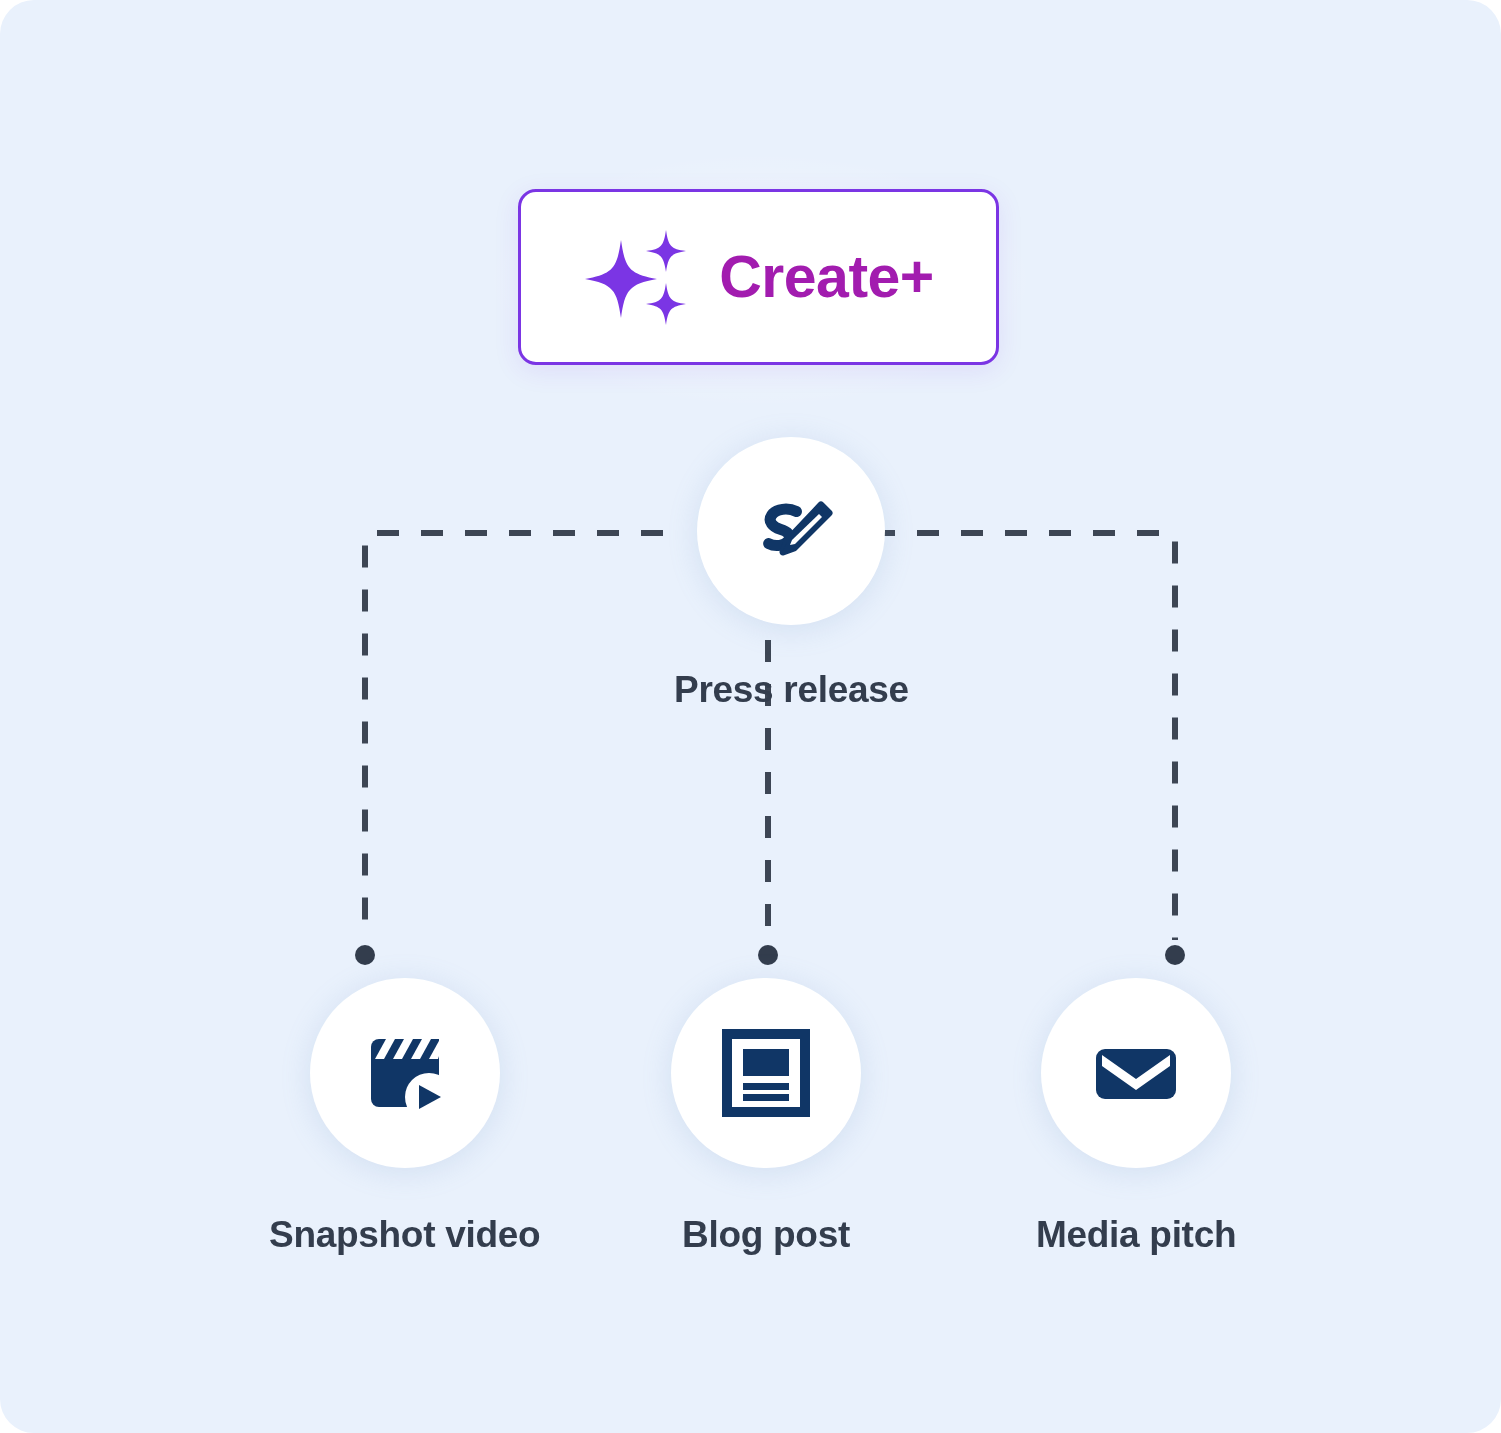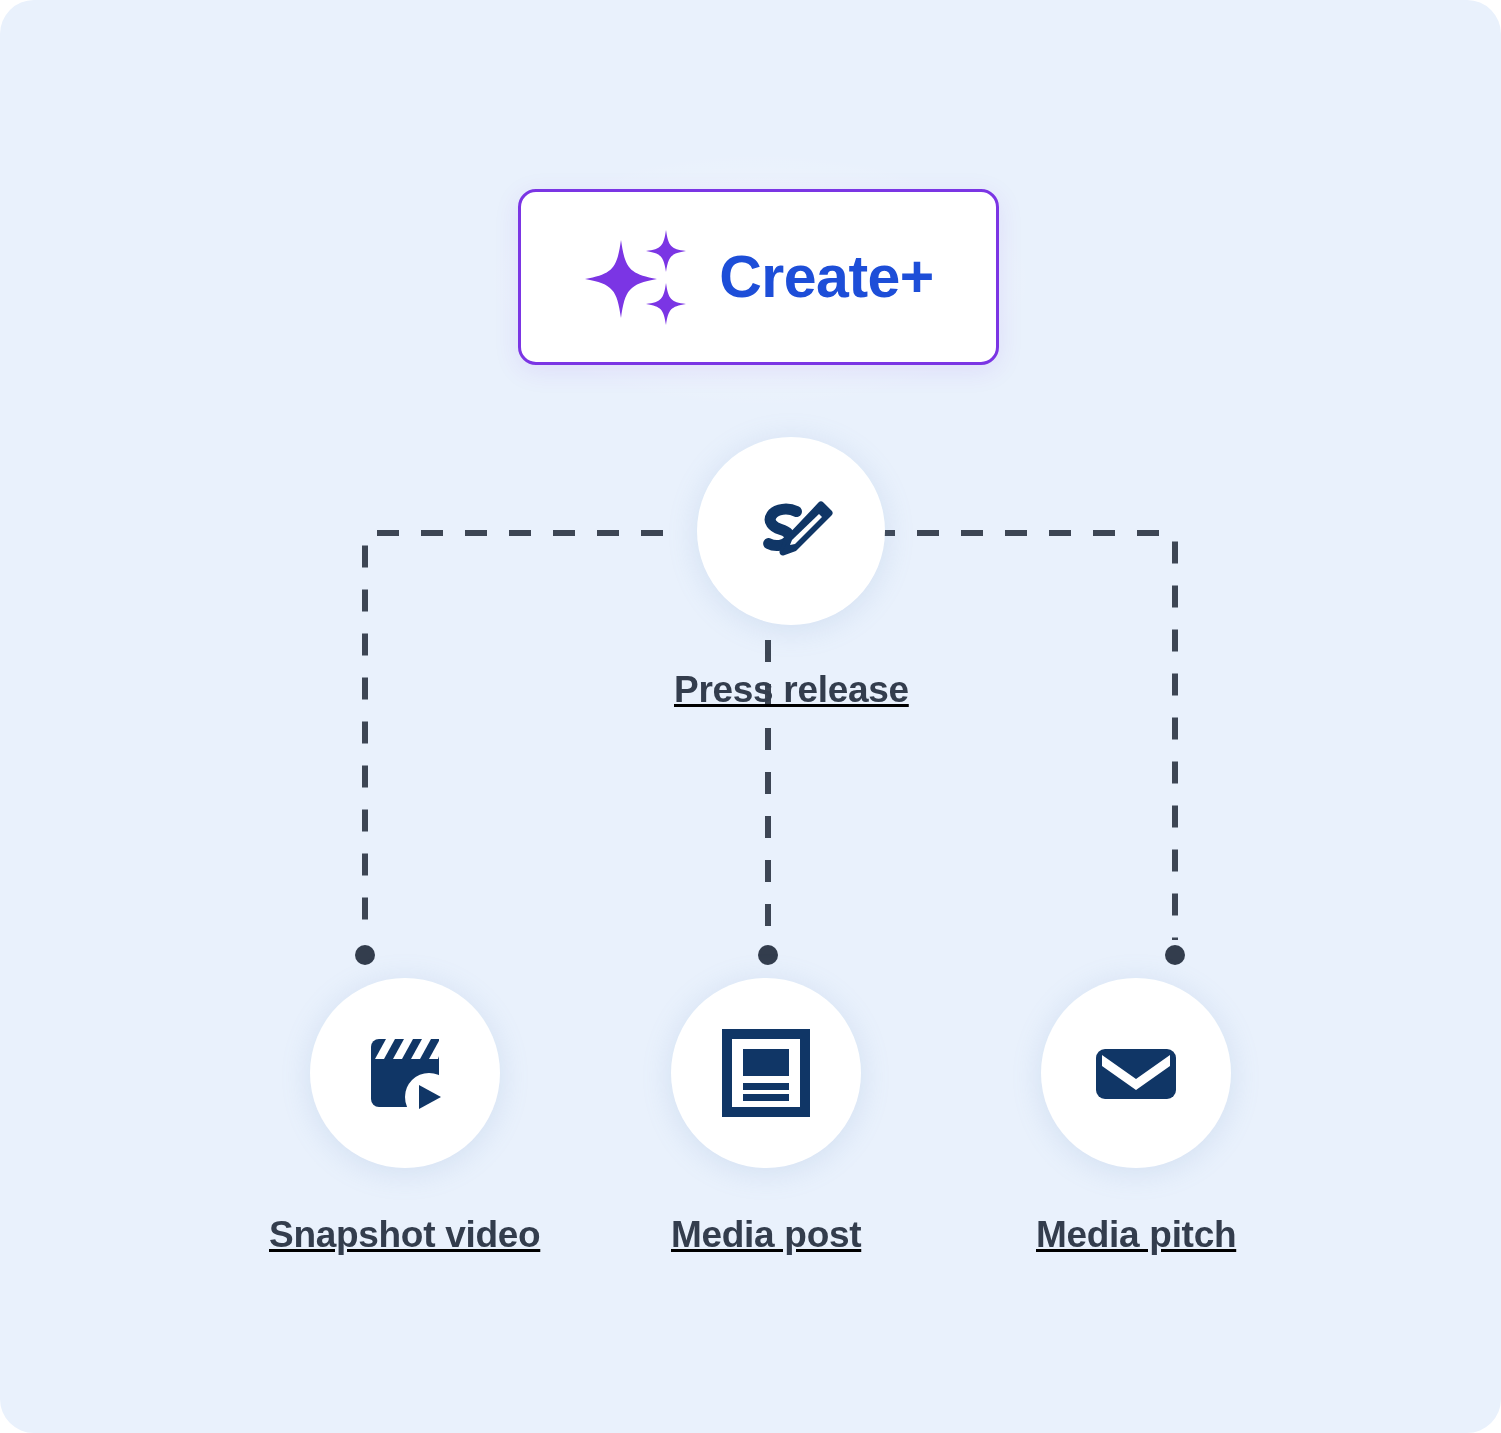--- a/index.html
+++ b/index.html
@@ -66,33 +66,32 @@
   }
   .create-btn .sparkle-icon {
     width: 110px;
     height: 106px;
     flex: 0 0 auto;
     display: block;
   }
   .create-label {
     font-size: 59px;
     font-weight: 700;
-    color: #1d4ed8;
+    color: #a21caf;
     letter-spacing: -0.5px;
     line-height: 1;
     white-space: nowrap;
   }
 
   
   .node {
     position: absolute;
     display: flex;
     flex-direction: column;
     align-items: center;
-    text-decoration: underline;
   }
   .node-circle {
     border-radius: 50%;
     background: #ffffff;
     display: flex;
     align-items: center;
     justify-content: center;
     box-shadow: 0 4px 30px rgba(120, 155, 200, 0.20);
   }
   .node-label {
@@ -212,21 +211,21 @@
       <svg class="icon-svg" width="90" height="90" viewBox="0 0 90 90">
 
         <rect x="6" y="6" width="78" height="78" fill="none" stroke="#103666" stroke-width="10"></rect>
 
         <rect x="22" y="21" width="46" height="27" fill="#103666"></rect>
 
         <rect x="22" y="55" width="46" height="7" fill="#103666"></rect>
         <rect x="22" y="66" width="46" height="7" fill="#103666"></rect>
       </svg>
     </div>
-    <div class="node-label">Media post</div>
+    <div class="node-label">Blog post</div>
   </div>
 
   <div class="node node-leaf node-media">
     <div class="node-circle">
       <svg class="icon-svg" width="96" height="96" viewBox="0 0 96 96">
         <rect x="8" y="24" width="80" height="50" rx="9" fill="#103666"></rect>
         <path d="M 14 30 L 48 54 L 82 30 L 82 41 L 48 65 L 14 41 Z" fill="#ffffff"></path>
       </svg>
     </div>
     <div class="node-label">Media pitch</div>

